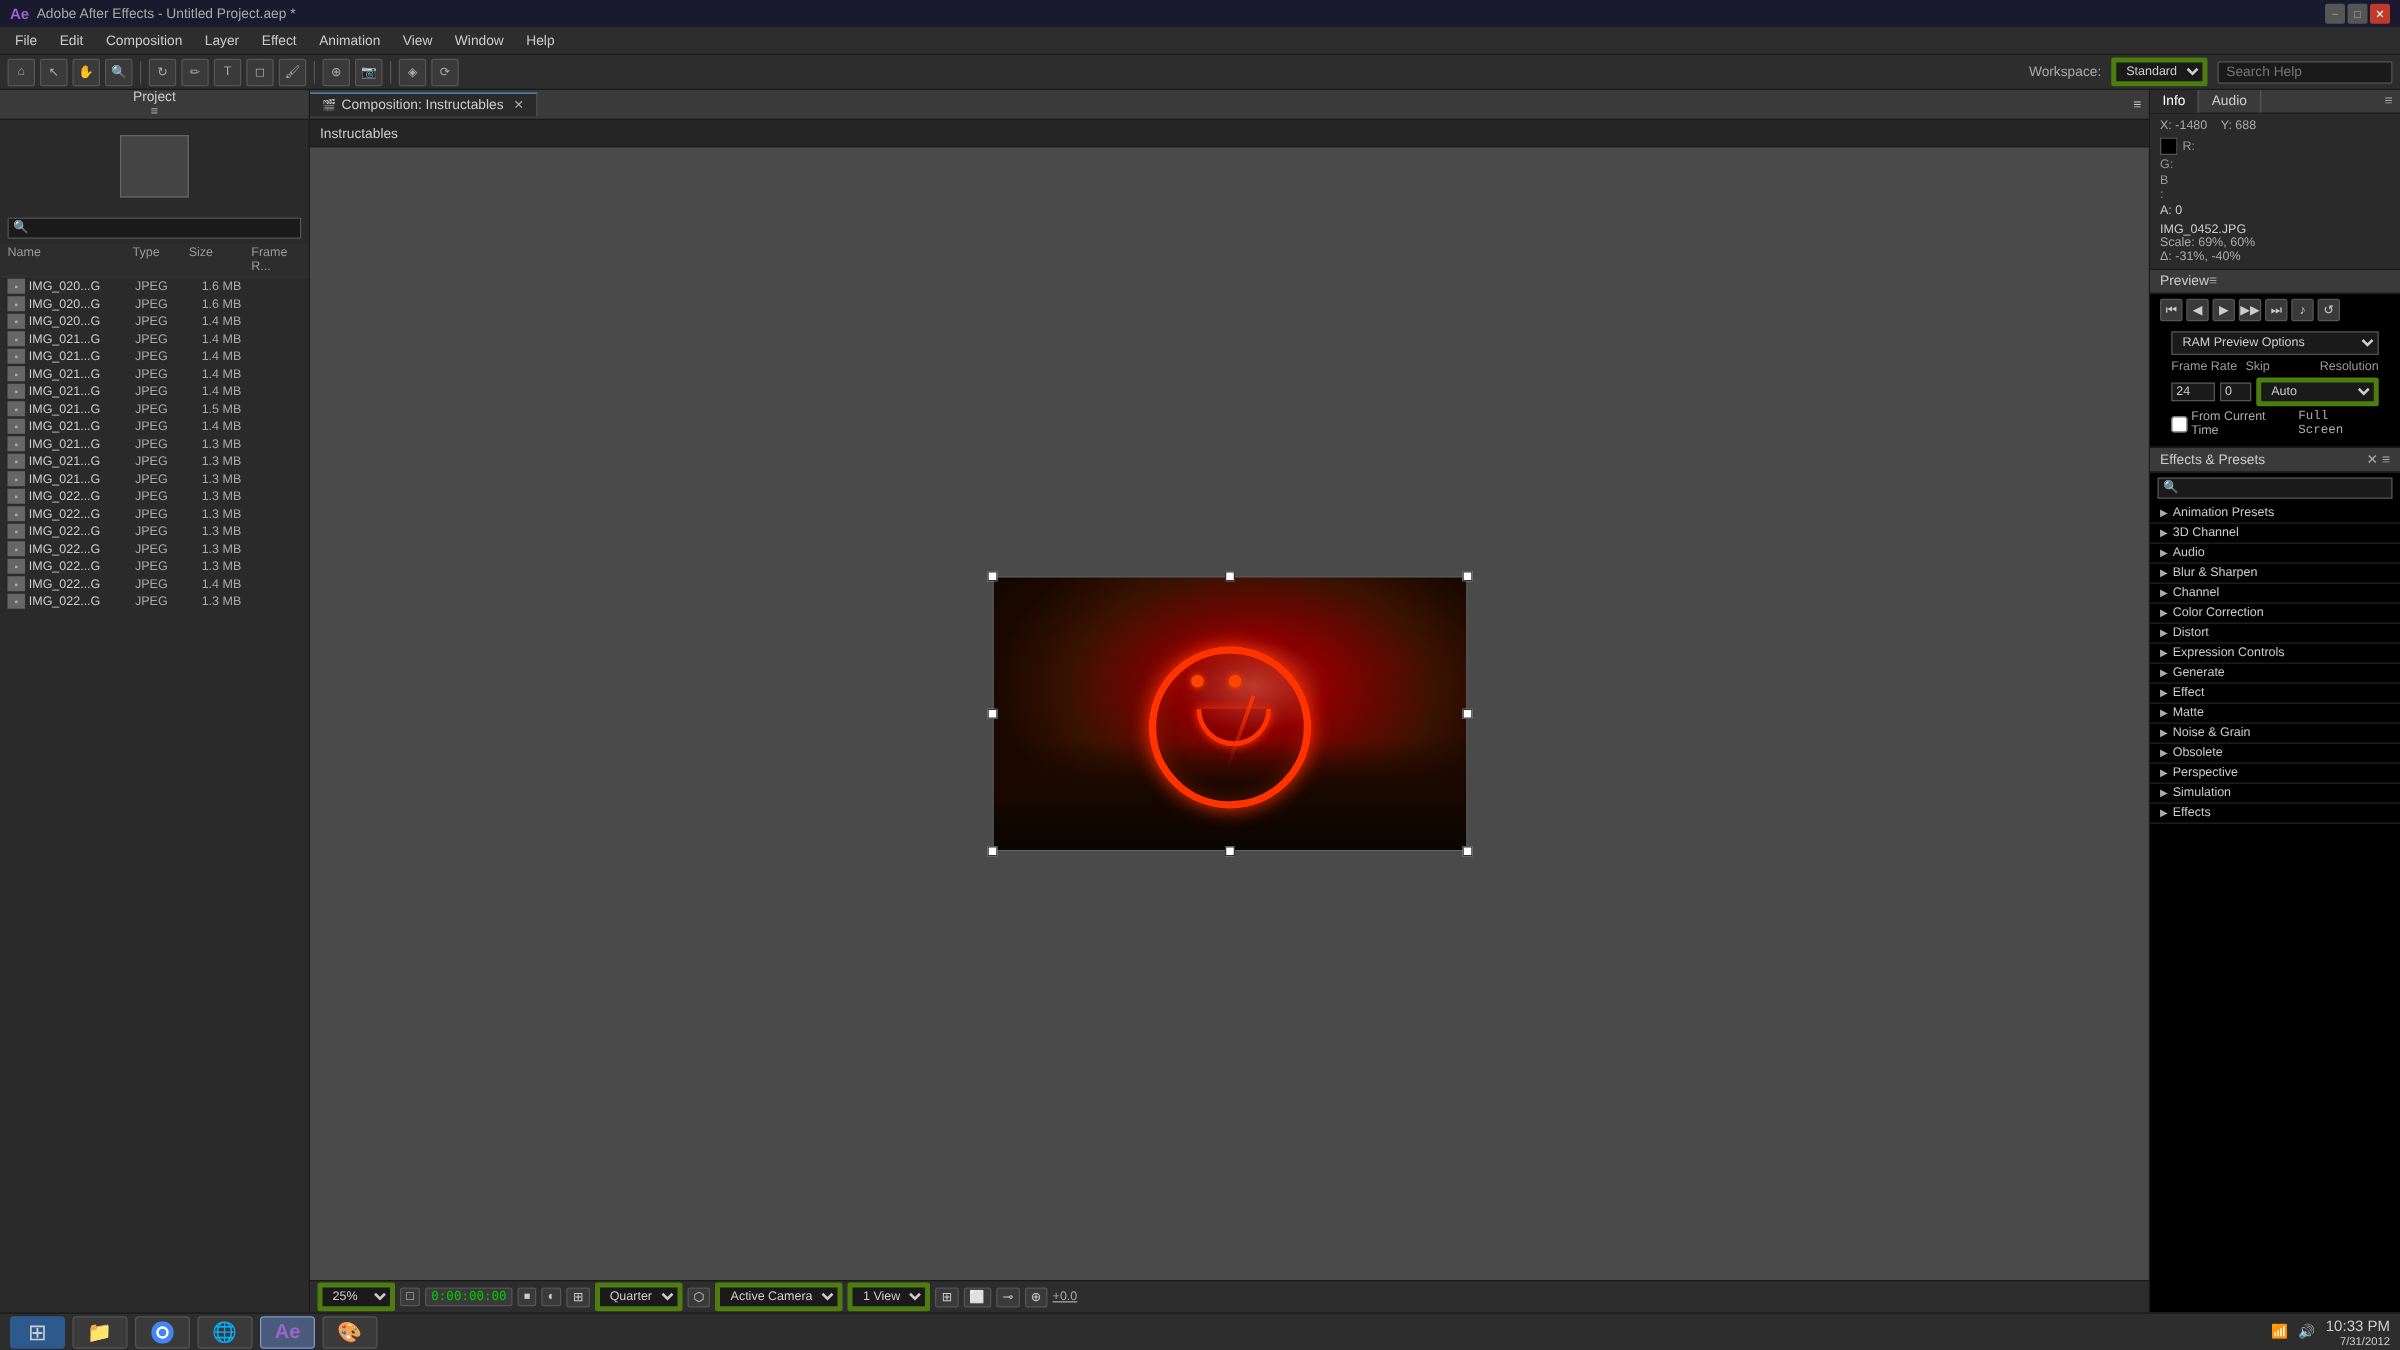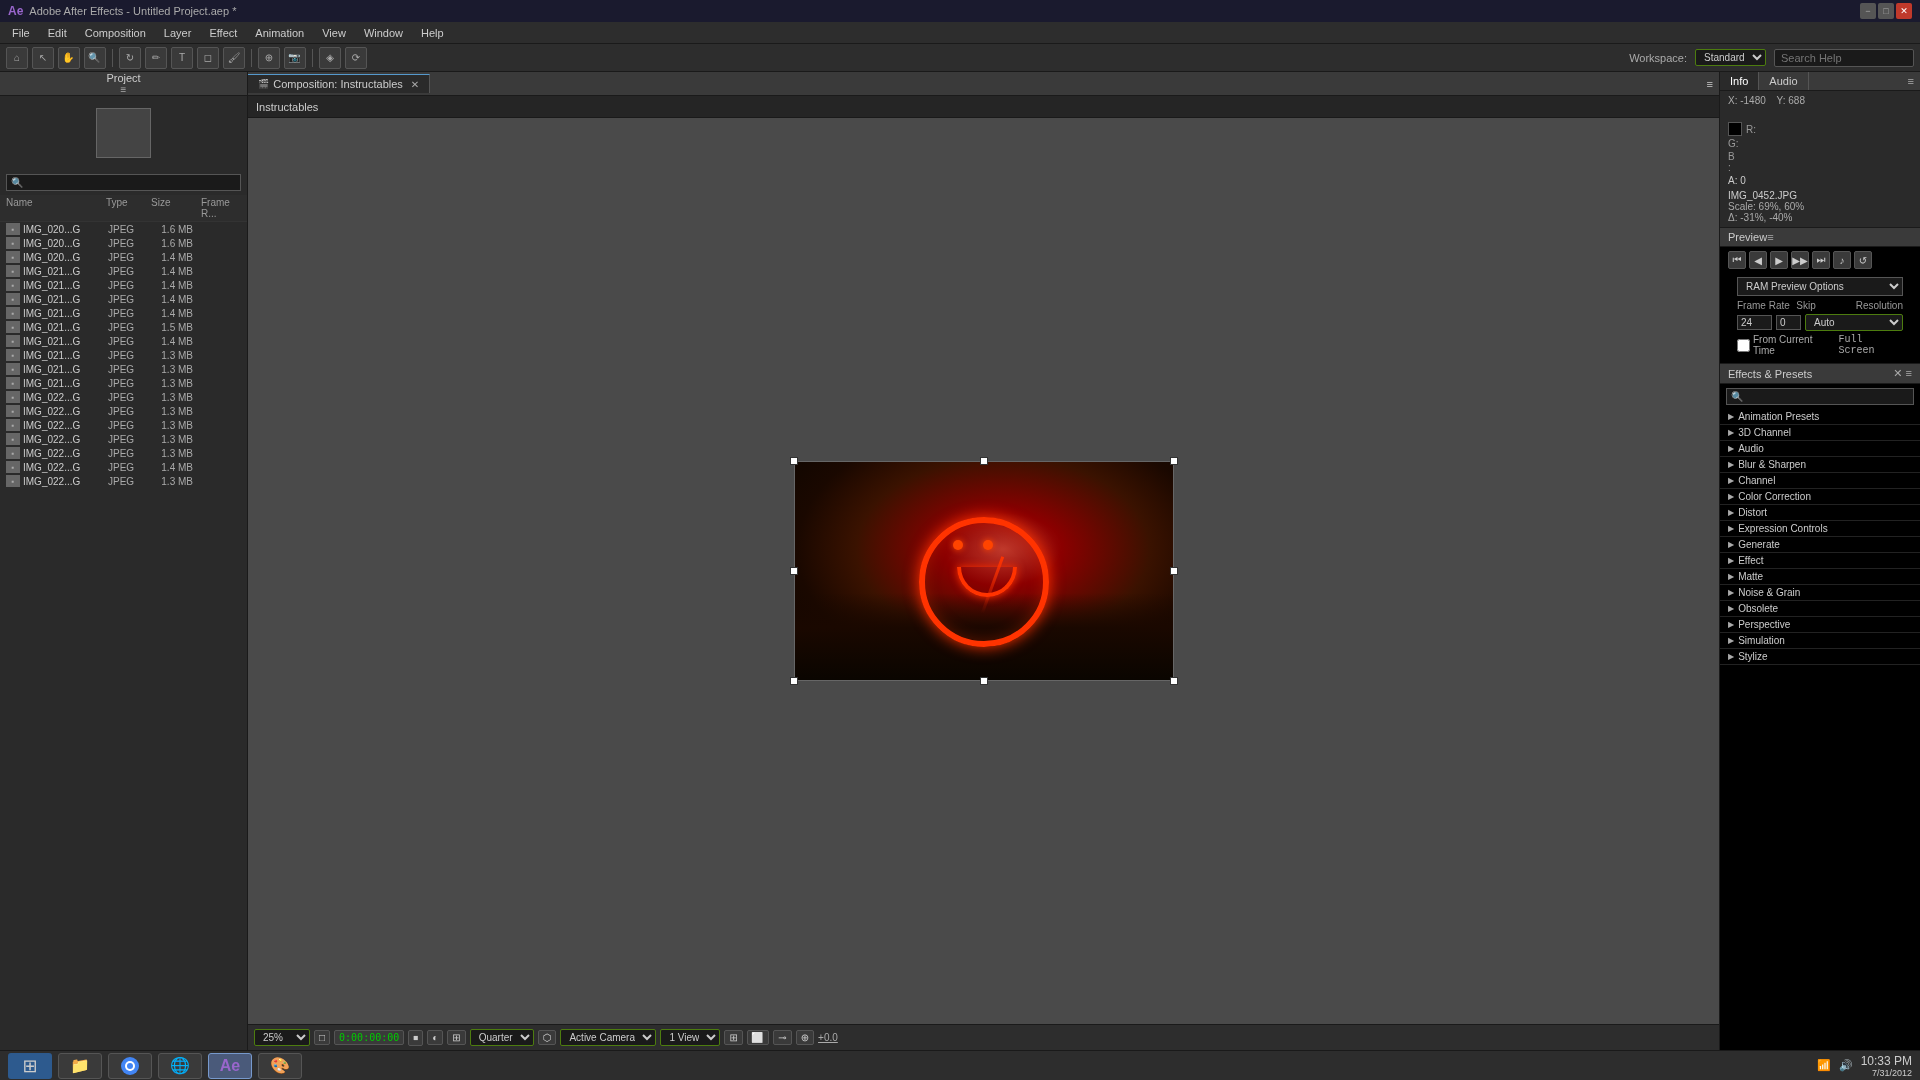--- a/index.html
+++ b/index.html
@@ -342,21 +342,21 @@
       display: flex;
       align-items: center;
       padding: 0 6px;
       gap: 4px;
       border-top: 1px solid #1a1a1a;
       font-size: 10px;
       color: #aaa;
     }
     .comp-control {
       background: #1a1a1a;
-      border: 1px solid #4d7c0f;
+      border: 4px solid #4d7c0f;
       border-radius: 2px;
       padding: 1px 4px;
       color: #ccc;
       font-size: 10px;
     }
     .comp-btn {
       background: #3a3a3a;
       border: 1px solid #555;
       padding: 1px 4px;
       color: #ccc;
@@ -412,21 +412,21 @@
       border: 1px solid #555;
       flex-shrink: 0;
     }
     .info-channel {
       color: #999;
       width: 12px;
     }
     .info-coords {
       color: #aaa;
       font-size: 10px;
-      margin-bottom: 16px;
+      margin-bottom: 4px;
     }
     .info-filename {
       color: #cccccc;
       font-size: 10px;
       margin-top: 4px;
     }
     .info-scale {
       color: #aaa;
       font-size: 10px;
     }
@@ -1056,21 +1056,21 @@
           <div class="effect-category">
       <span class="effect-arrow">▶</span>
       <span>Perspective</span>
     </div>
           <div class="effect-category">
       <span class="effect-arrow">▶</span>
       <span>Simulation</span>
     </div>
           <div class="effect-category">
       <span class="effect-arrow">▶</span>
-      <span>Stylize</span>
+      <span>Effects</span>
     </div>
         </div>
     </div>
   </div>
 
 </div>
 
 <div id="timeline-area">
   <div id="timeline-tabs">
     <div class="timeline-tab active">

